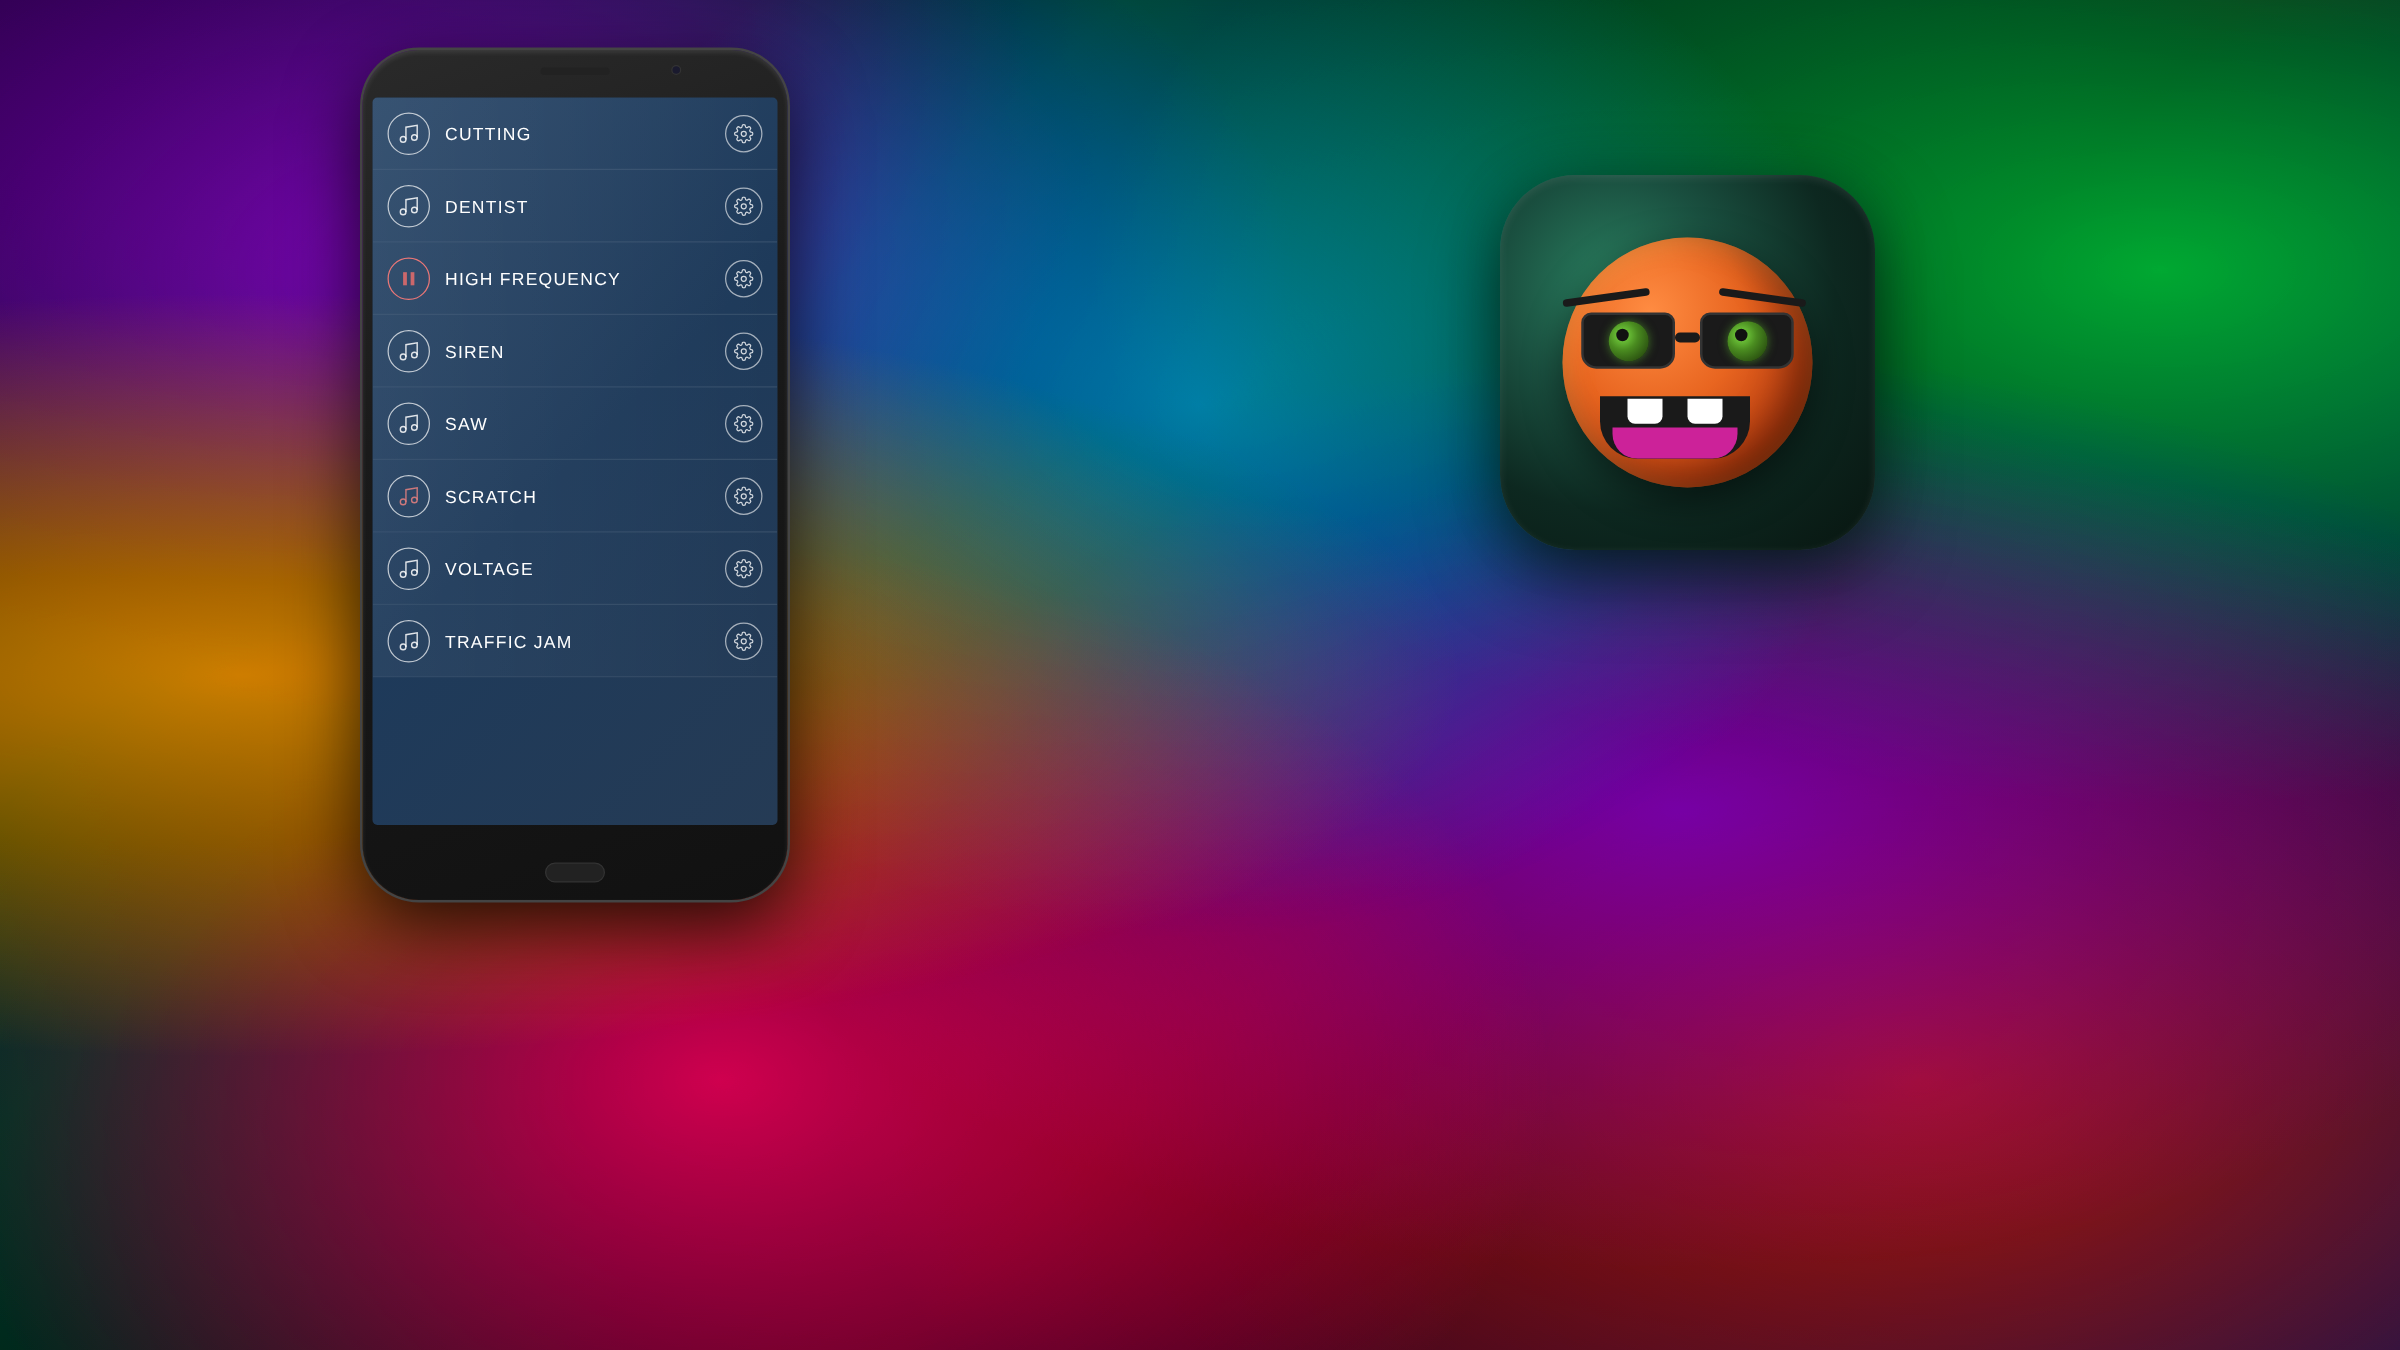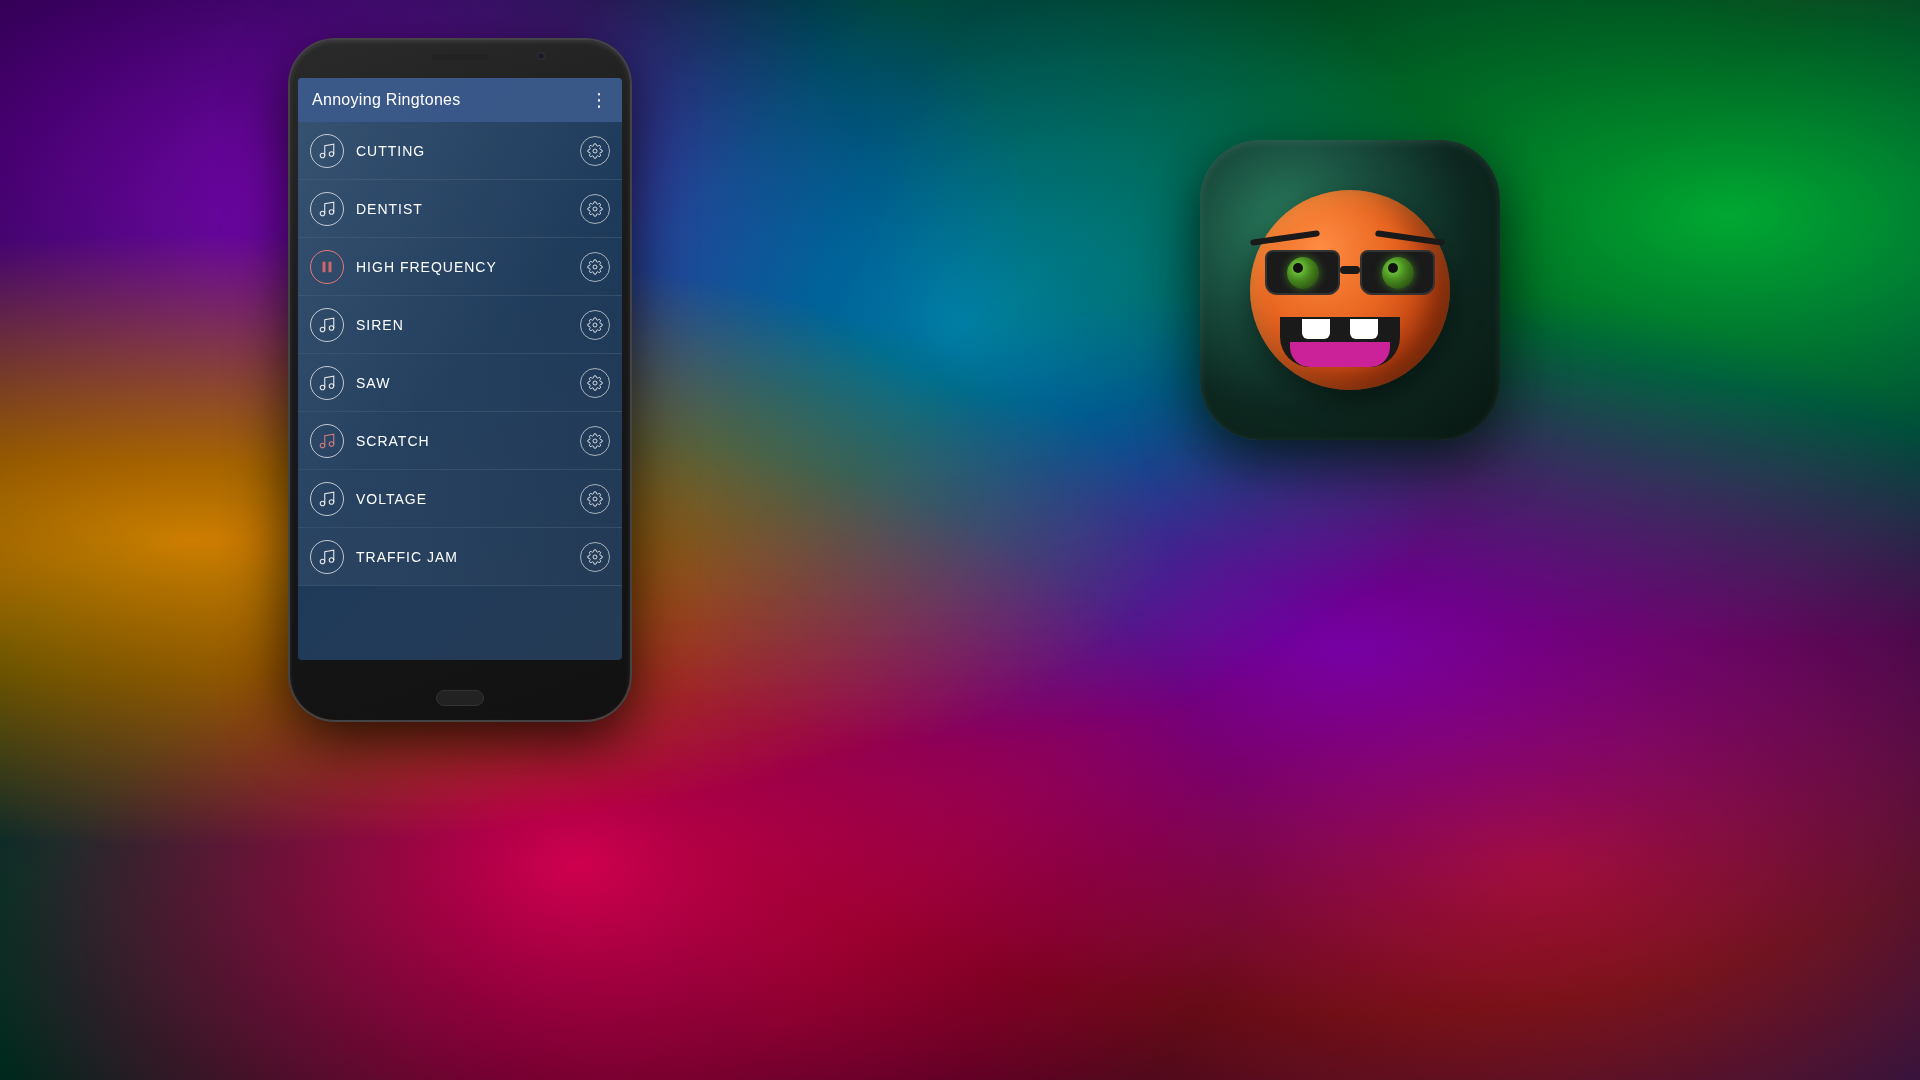--- a/index.html
+++ b/index.html
@@ -397,24 +397,20 @@
 <div class="bg"></div>
 
 <div class="phone-wrapper">
   <div class="phone-body">
 
     <div class="phone-speaker"></div>
     <div class="phone-camera"></div>
 
     <div class="phone-screen">
 
-      <div class="app-bar">
-        <span class="app-title">Annoying Ringtones</span>
-        <span class="menu-dots">⋮</span>
-      </div>
 
       <div class="ringtone-list">
 
         <div class="ringtone-item">
           <div class="music-icon-circle">
             <svg viewBox="0 0 24 24" class="music-note-svg">
               <path d="M9 18V5l12-2v13"></path>
               <circle cx="6" cy="18" r="3"></circle>
               <circle cx="18" cy="16" r="3"></circle>
             </svg>

